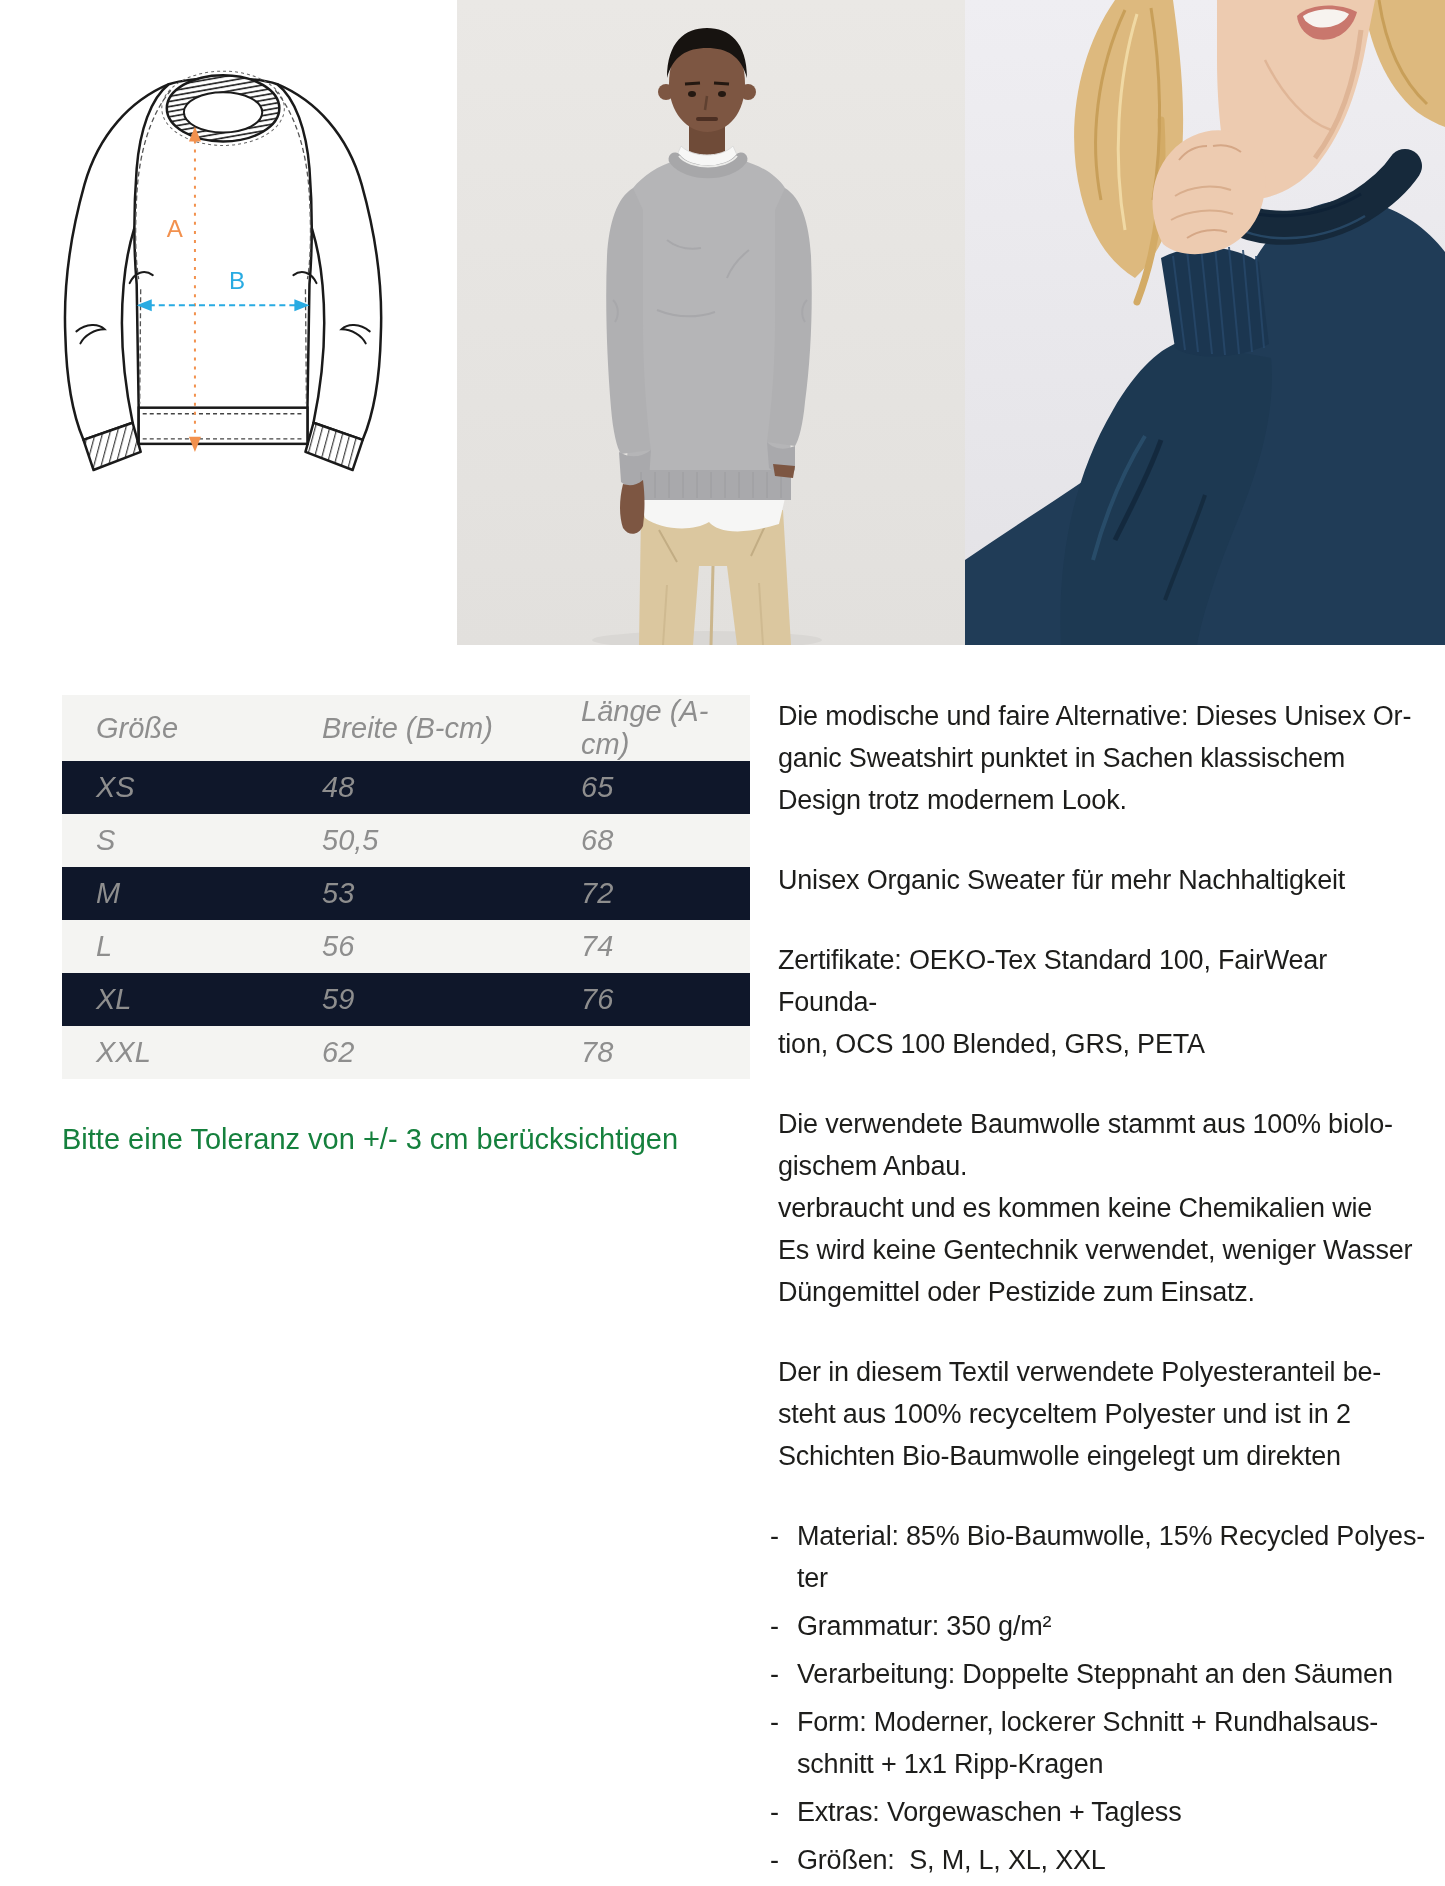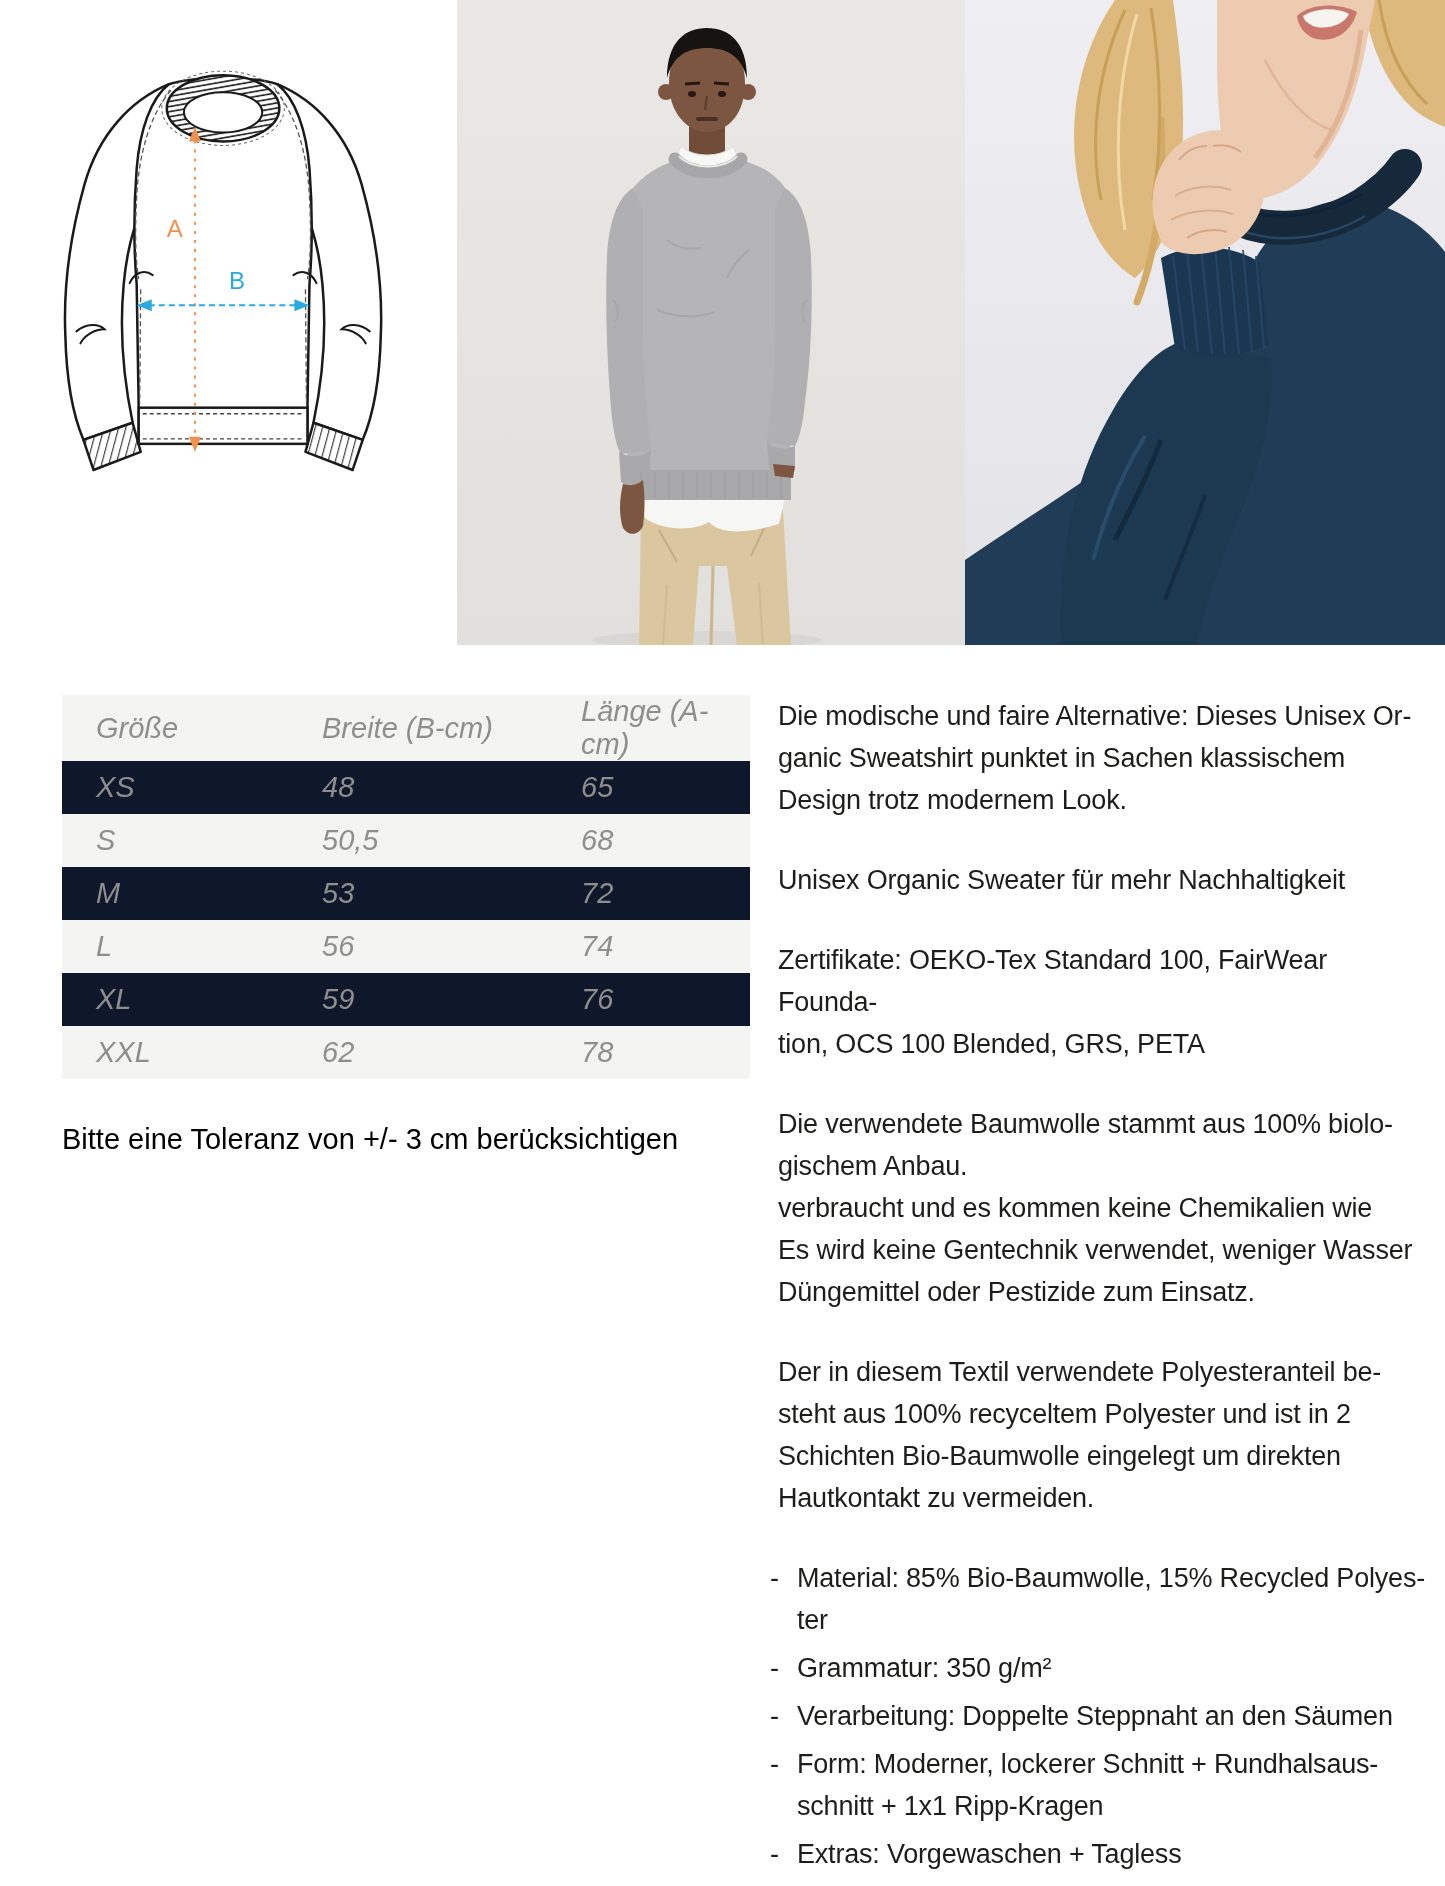--- a/index.html
+++ b/index.html
@@ -24,21 +24,21 @@
   table.sizes{width:688px;border-collapse:collapse;table-layout:fixed;
     font-size:29px;color:#8e8e8e;font-style:italic;}
   table.sizes th, table.sizes td{font-weight:400;text-align:left;padding:0;}
   table.sizes th:first-child, table.sizes td:first-child{width:226px;padding-left:34px;}
   table.sizes th:nth-child(2), table.sizes td:nth-child(2){width:259px;}
   table.sizes thead th{height:62px;background:#f4f4f2;}
   table.sizes tbody td{height:53px;}
   table.sizes tr.dark td{background:#0f172a;}
   table.sizes tr.light td{background:#f4f4f2;}
 
-  .tolerance{margin:44px 0 0 0;font-size:29px;color:#000000;}
+  .tolerance{margin:44px 0 0 0;font-size:29px;color:#15803d;}
 
   .para{margin:0 0 38px 8px;}
   .desc-line{white-space:pre-wrap;}
   .bullets{margin-top:0;}
   .bullet{display:flex;margin-bottom:6px;}
   .bullet .marker{flex:none;width:14px;margin-right:13px;}
   .bullet .bullet-lines{flex:1;}
 </style>
 </head>
 <body>
@@ -305,21 +305,20 @@
           <div class="desc-line">Die verwendete Baumwolle stammt aus 100% biolo-</div>
           <div class="desc-line">gischem Anbau.</div>
           <div class="desc-line">verbraucht und es kommen keine Chemikalien wie</div>
           <div class="desc-line">Es wird keine Gentechnik verwendet, weniger Wasser</div>
           <div class="desc-line">Düngemittel oder Pestizide zum Einsatz.</div>
         </div>
         <div class="para">
           <div class="desc-line">Der in diesem Textil verwendete Polyesteranteil be-</div>
           <div class="desc-line">steht aus 100% recyceltem Polyester und ist in 2</div>
           <div class="desc-line">Schichten Bio-Baumwolle eingelegt um direkten</div>
-          <div class="desc-line">Hautkontakt zu vermeiden.</div>
         </div>
         <div class="bullets">
           <div class="bullet">
             <div class="marker">-</div>
             <div class="bullet-lines">
               <div class="desc-line">Material: 85% Bio-Baumwolle, 15% Recycled Polyes-</div>
               <div class="desc-line">ter</div>
             </div>
           </div>
           <div class="bullet">

